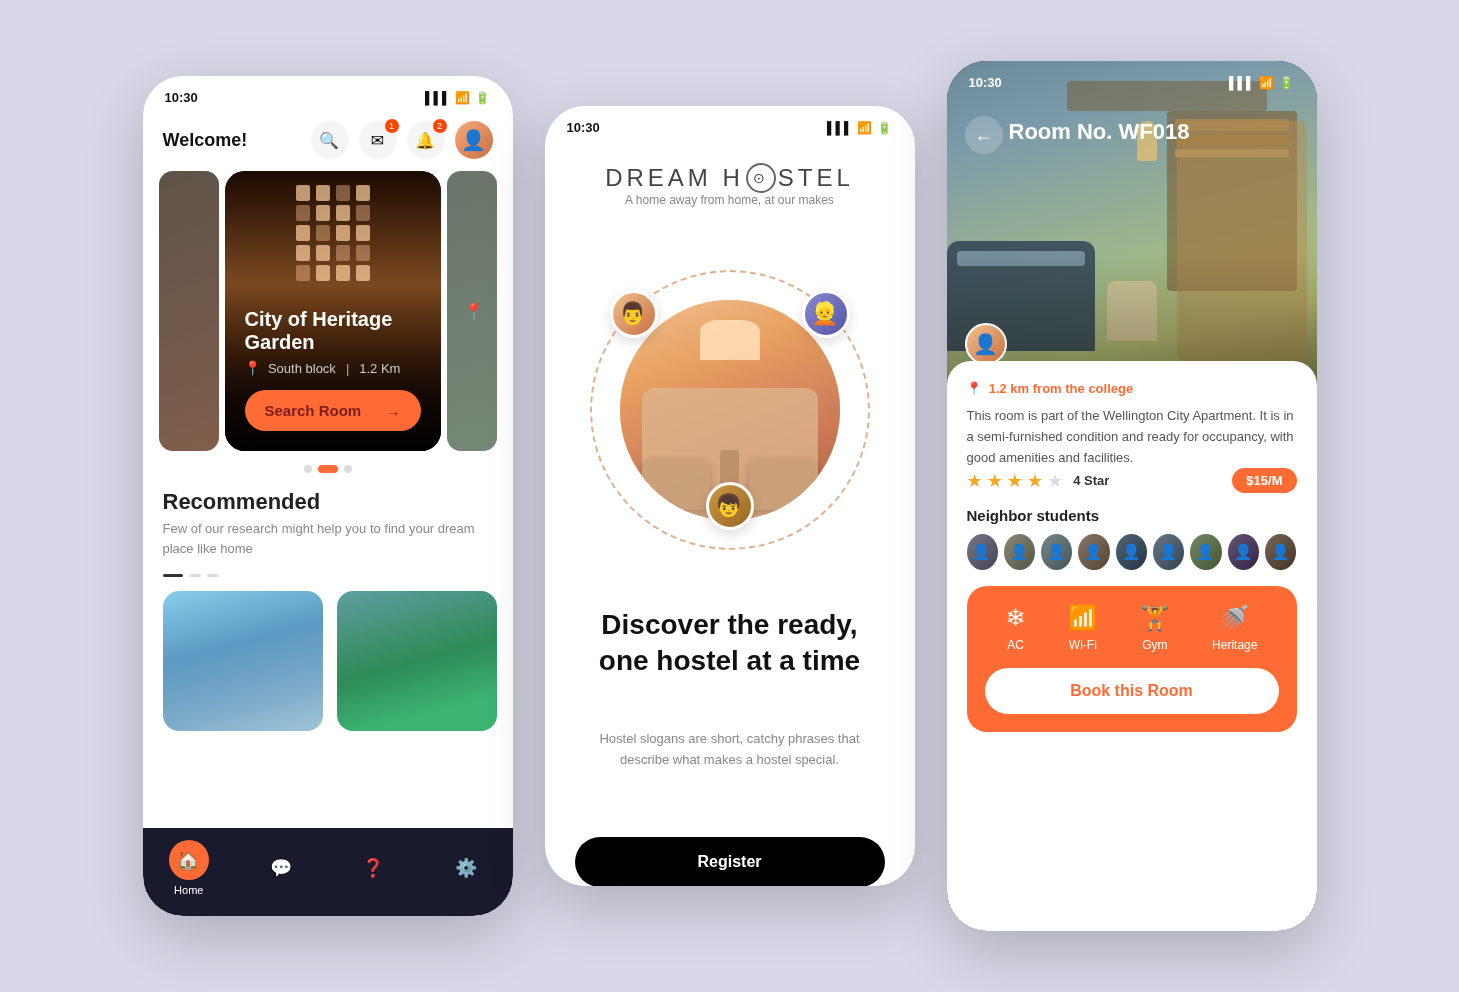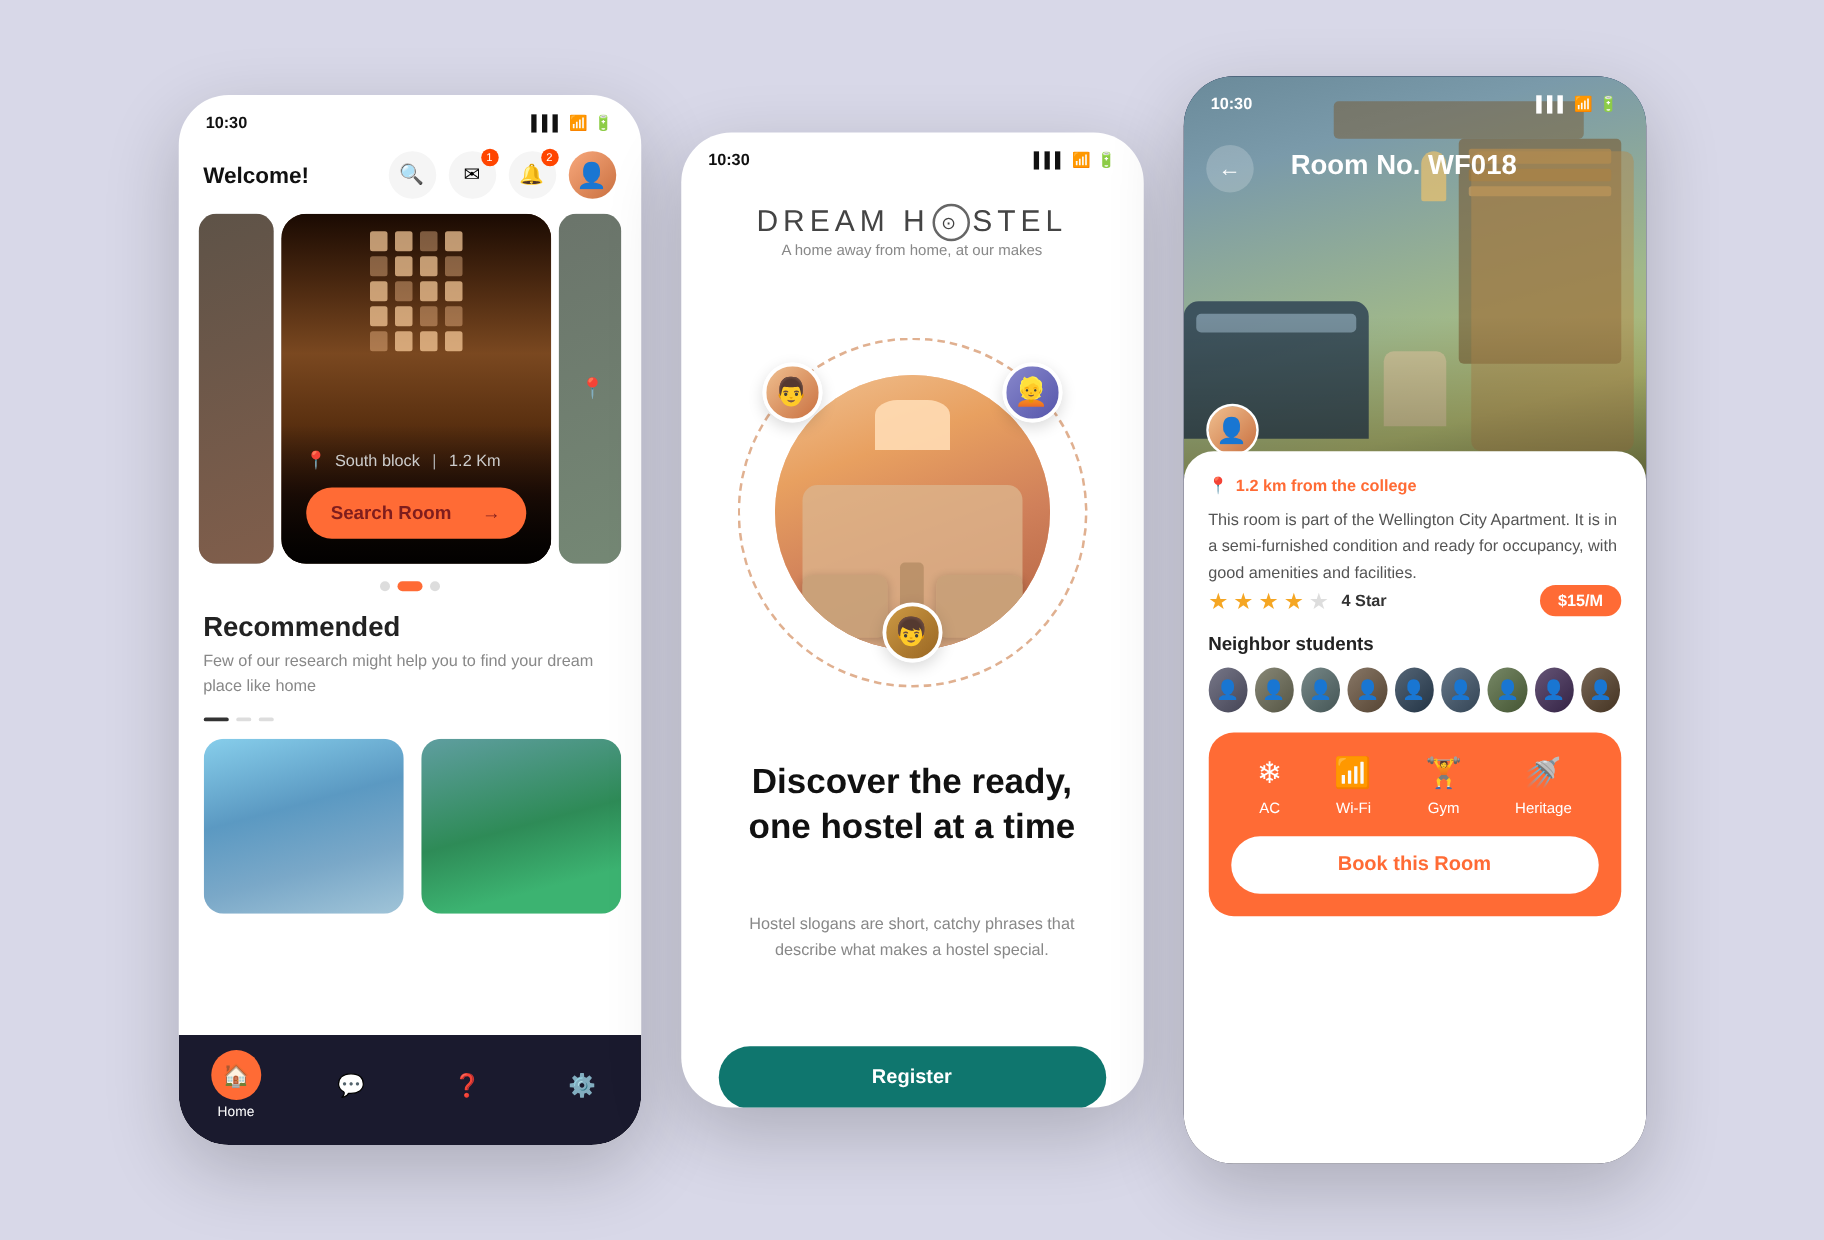--- a/index.html
+++ b/index.html
@@ -202,41 +202,41 @@
     .av-tl { top: 20px; left: 20px; }
     .av-tr { top: 20px; right: 20px; }
     .av-bl { bottom: 20px; left: 50%; transform: translateX(-50%); }
 
     .p2-headline {
       font-size: 28px; font-weight: 700; color: #111;
       text-align: center; line-height: 1.3; margin: 20px 0 12px;
     }
     .p2-desc { font-size: 13px; color: #888; text-align: center; line-height: 1.6; margin-bottom: 30px; }
     .register-btn {
-      background: #0f766e; color: #fff; border: none;
+      background: #000000; color: #fff; border: none;
       border-radius: 30px; padding: 16px;
       width: 100%; font-size: 16px; font-weight: 600;
       cursor: pointer;
     }
 
     
     .p3-hero {
       position: relative; height: 320px;
       background: linear-gradient(160deg, #2c4a6e 0%, #4a7a9b 40%, #6b8f7a 100%);
       overflow: hidden;
     }
     .p3-back-btn {
       position: absolute; top: 55px; left: 18px;
       width: 38px; height: 38px; border-radius: 50%;
       background: rgba(255,255,255,0.2);
       display: flex; align-items: center; justify-content: center;
       cursor: pointer; color: #fff; font-size: 18px;
     }
     .p3-room-title {
-      position: absolute; top: 58px; left: 86px;
+      position: absolute; top: 58px; left: 62px;
       color: #fff; font-size: 22px; font-weight: 700;
     }
     .p3-user-avatar {
       position: absolute; bottom: 16px; left: 18px;
       width: 42px; height: 42px; border-radius: 50%;
       background: linear-gradient(135deg, #f0c090, #c97040);
       display: flex; align-items: center; justify-content: center;
       font-size: 20px; border: 2px solid #fff;
     }
 
@@ -405,20 +405,21 @@
                 </div>
               <div class="win-row">
                   <div class="win"></div>
                   <div class="win lit"></div>
                   <div class="win lit"></div>
                   <div class="win lit"></div>
                 </div>
             </div>
           </div>
           <div class="hero-overlay">
+            <div class="hero-title">City of Heritage Garden</div>
             <div class="hero-location">
               <span class="location-dot">📍</span>
               <span>South block</span>
               <span class="divider-v">|</span>
               <span>1.2 Km</span>
             </div>
             <button class="search-room-btn">
               <span>Search Room</span>
               <span>→</span>
             </button>

